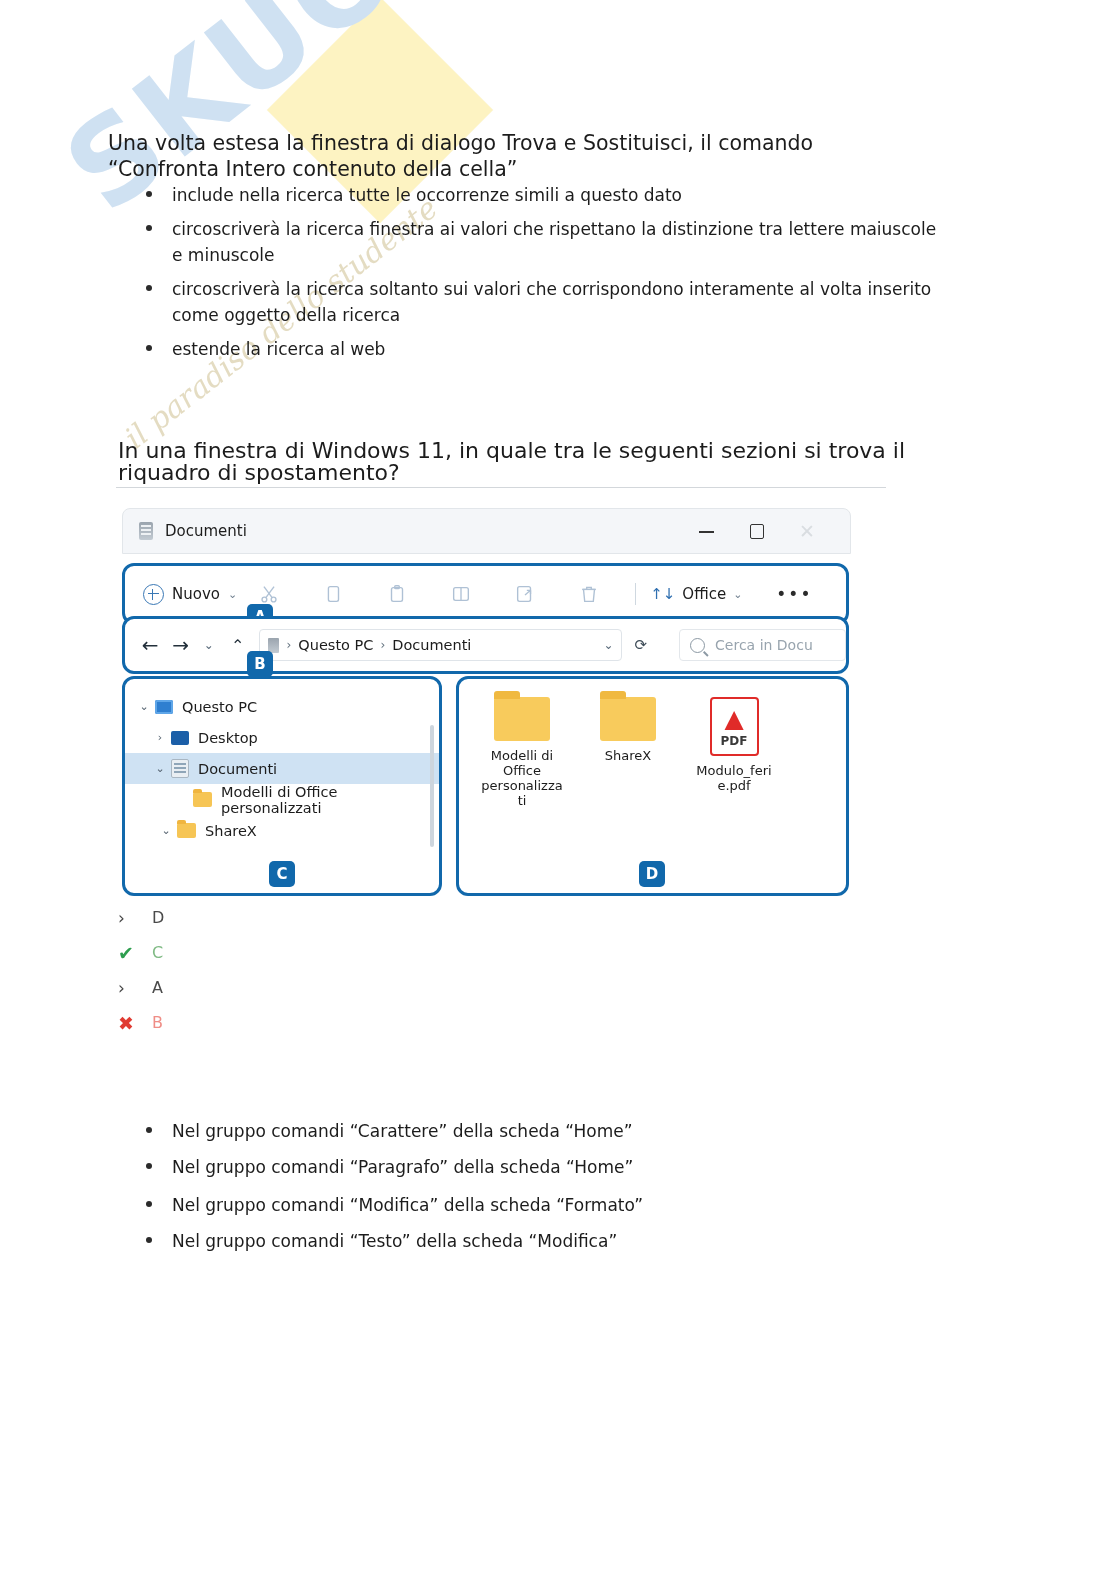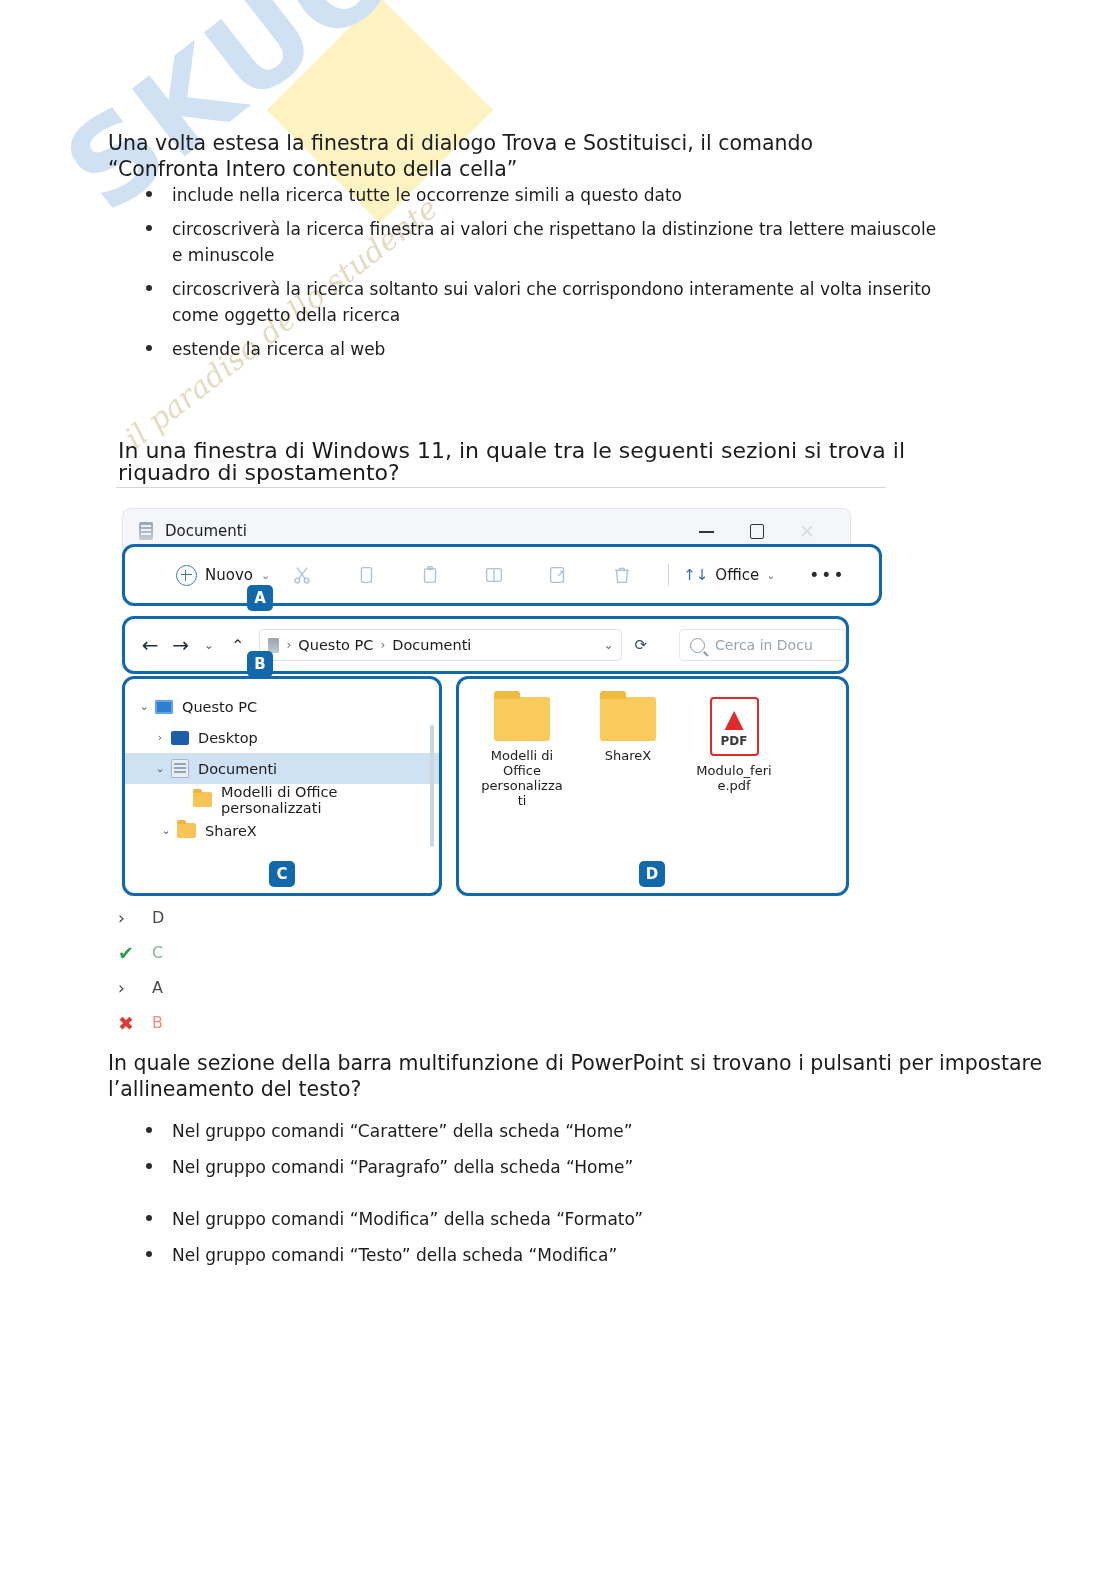--- a/index.html
+++ b/index.html
@@ -105,21 +105,21 @@
     background:#ffffff;
   }
   .badge{
     position:absolute; width:26px; height:26px; border-radius:5px;
     background:#1168ab; color:#fff; font-size:15px; font-weight:bold;
     display:flex; align-items:center; justify-content:center;
     font-family:"DejaVu Sans", sans-serif;
   }
 
   
-  #box-a{ left:0; top:36px; width:721px; height:56px;padding-left:33px; }
+  #box-a{ left:0; top:55px; width:721px; height:56px; }
   .toolbar-row{
     display:flex; align-items:center; height:100%;
     padding-left:18px; gap:0; color:#9fb6cd;
   }
   .tb-new{ display:flex; align-items:center; gap:8px; color:#1c1c1c; font-size:15px; }
   .tb-newcircle{
     width:19px;height:19px;border-radius:50%;border:1.4px solid #3a78b5;
     position:relative; color:#3a78b5;
   }
   .tb-newcircle:before{content:"";position:absolute;left:8px;top:4px;width:1.4px;height:11px;background:#3a78b5;}
@@ -422,28 +422,27 @@
     <div class="res-row">
       <span class="res-mark chev">›</span>
       <span class="res-lbl">A</span>
     </div>
     <div class="res-row">
       <span class="res-mark bad">✖</span>
       <span class="res-lbl bad">B</span>
     </div>
   </div>
 
-  <div class="q-lead" style="left:108px;top:1050px;width:980px;">In quale sezione della barra multifunzione di PowerPoint si trovano i pulsanti per impostare l’allineamento del testo?</div>
 
   <ul class="answers" style="left:108px;top:1118px;width:880px;">
     <li class="ans-red" style="margin-bottom:10px;">
       <span class="bullet"></span>
       <span>Nel gruppo comandi “Carattere” della scheda “Home”</span>
     </li>
-    <li class="ans-green" style="margin-bottom:26px;">
+    <li class="ans-green" style="margin-bottom:12px;">
       <span class="bullet"></span>
       <span>Nel gruppo comandi “Paragrafo” della scheda “Home”</span>
     </li>
     <li style="margin-bottom:10px;">
       <span class="bullet"></span>
       <span>Nel gruppo comandi “Modifica” della scheda “Formato”</span>
     </li>
     <li style="margin-bottom:10px;">
       <span class="bullet"></span>
       <span>Nel gruppo comandi “Testo” della scheda “Modifica”</span>

